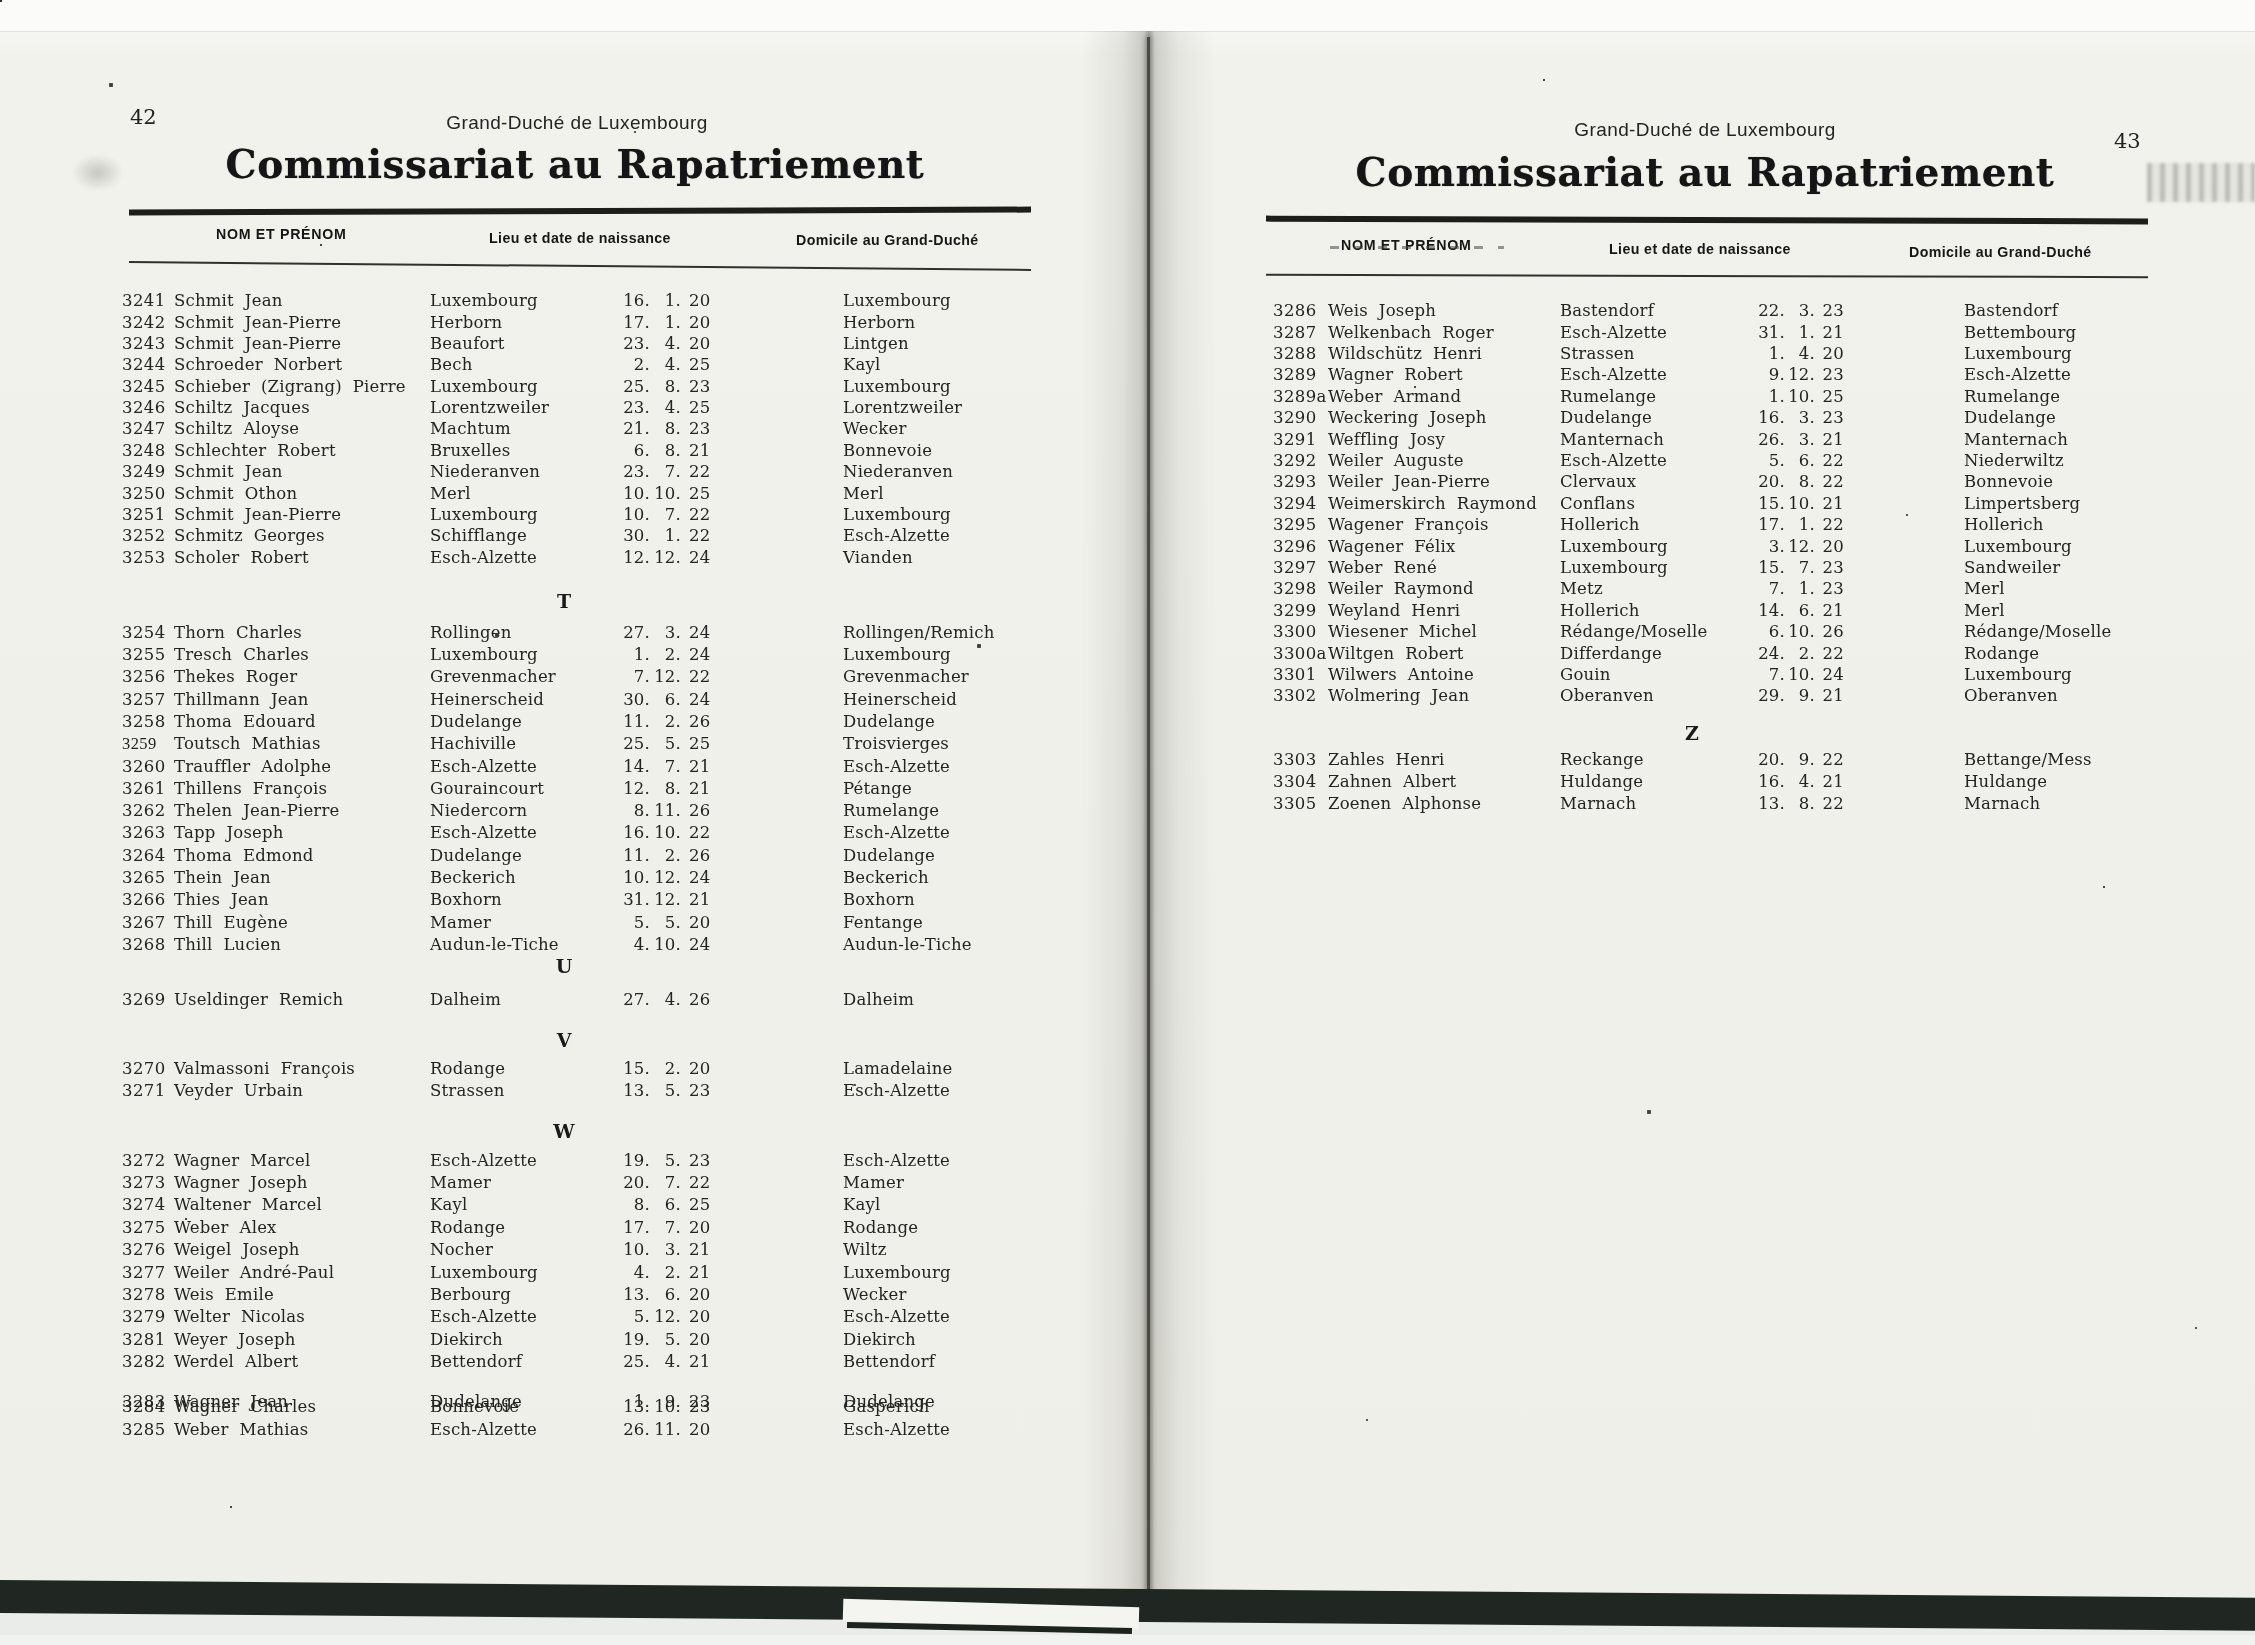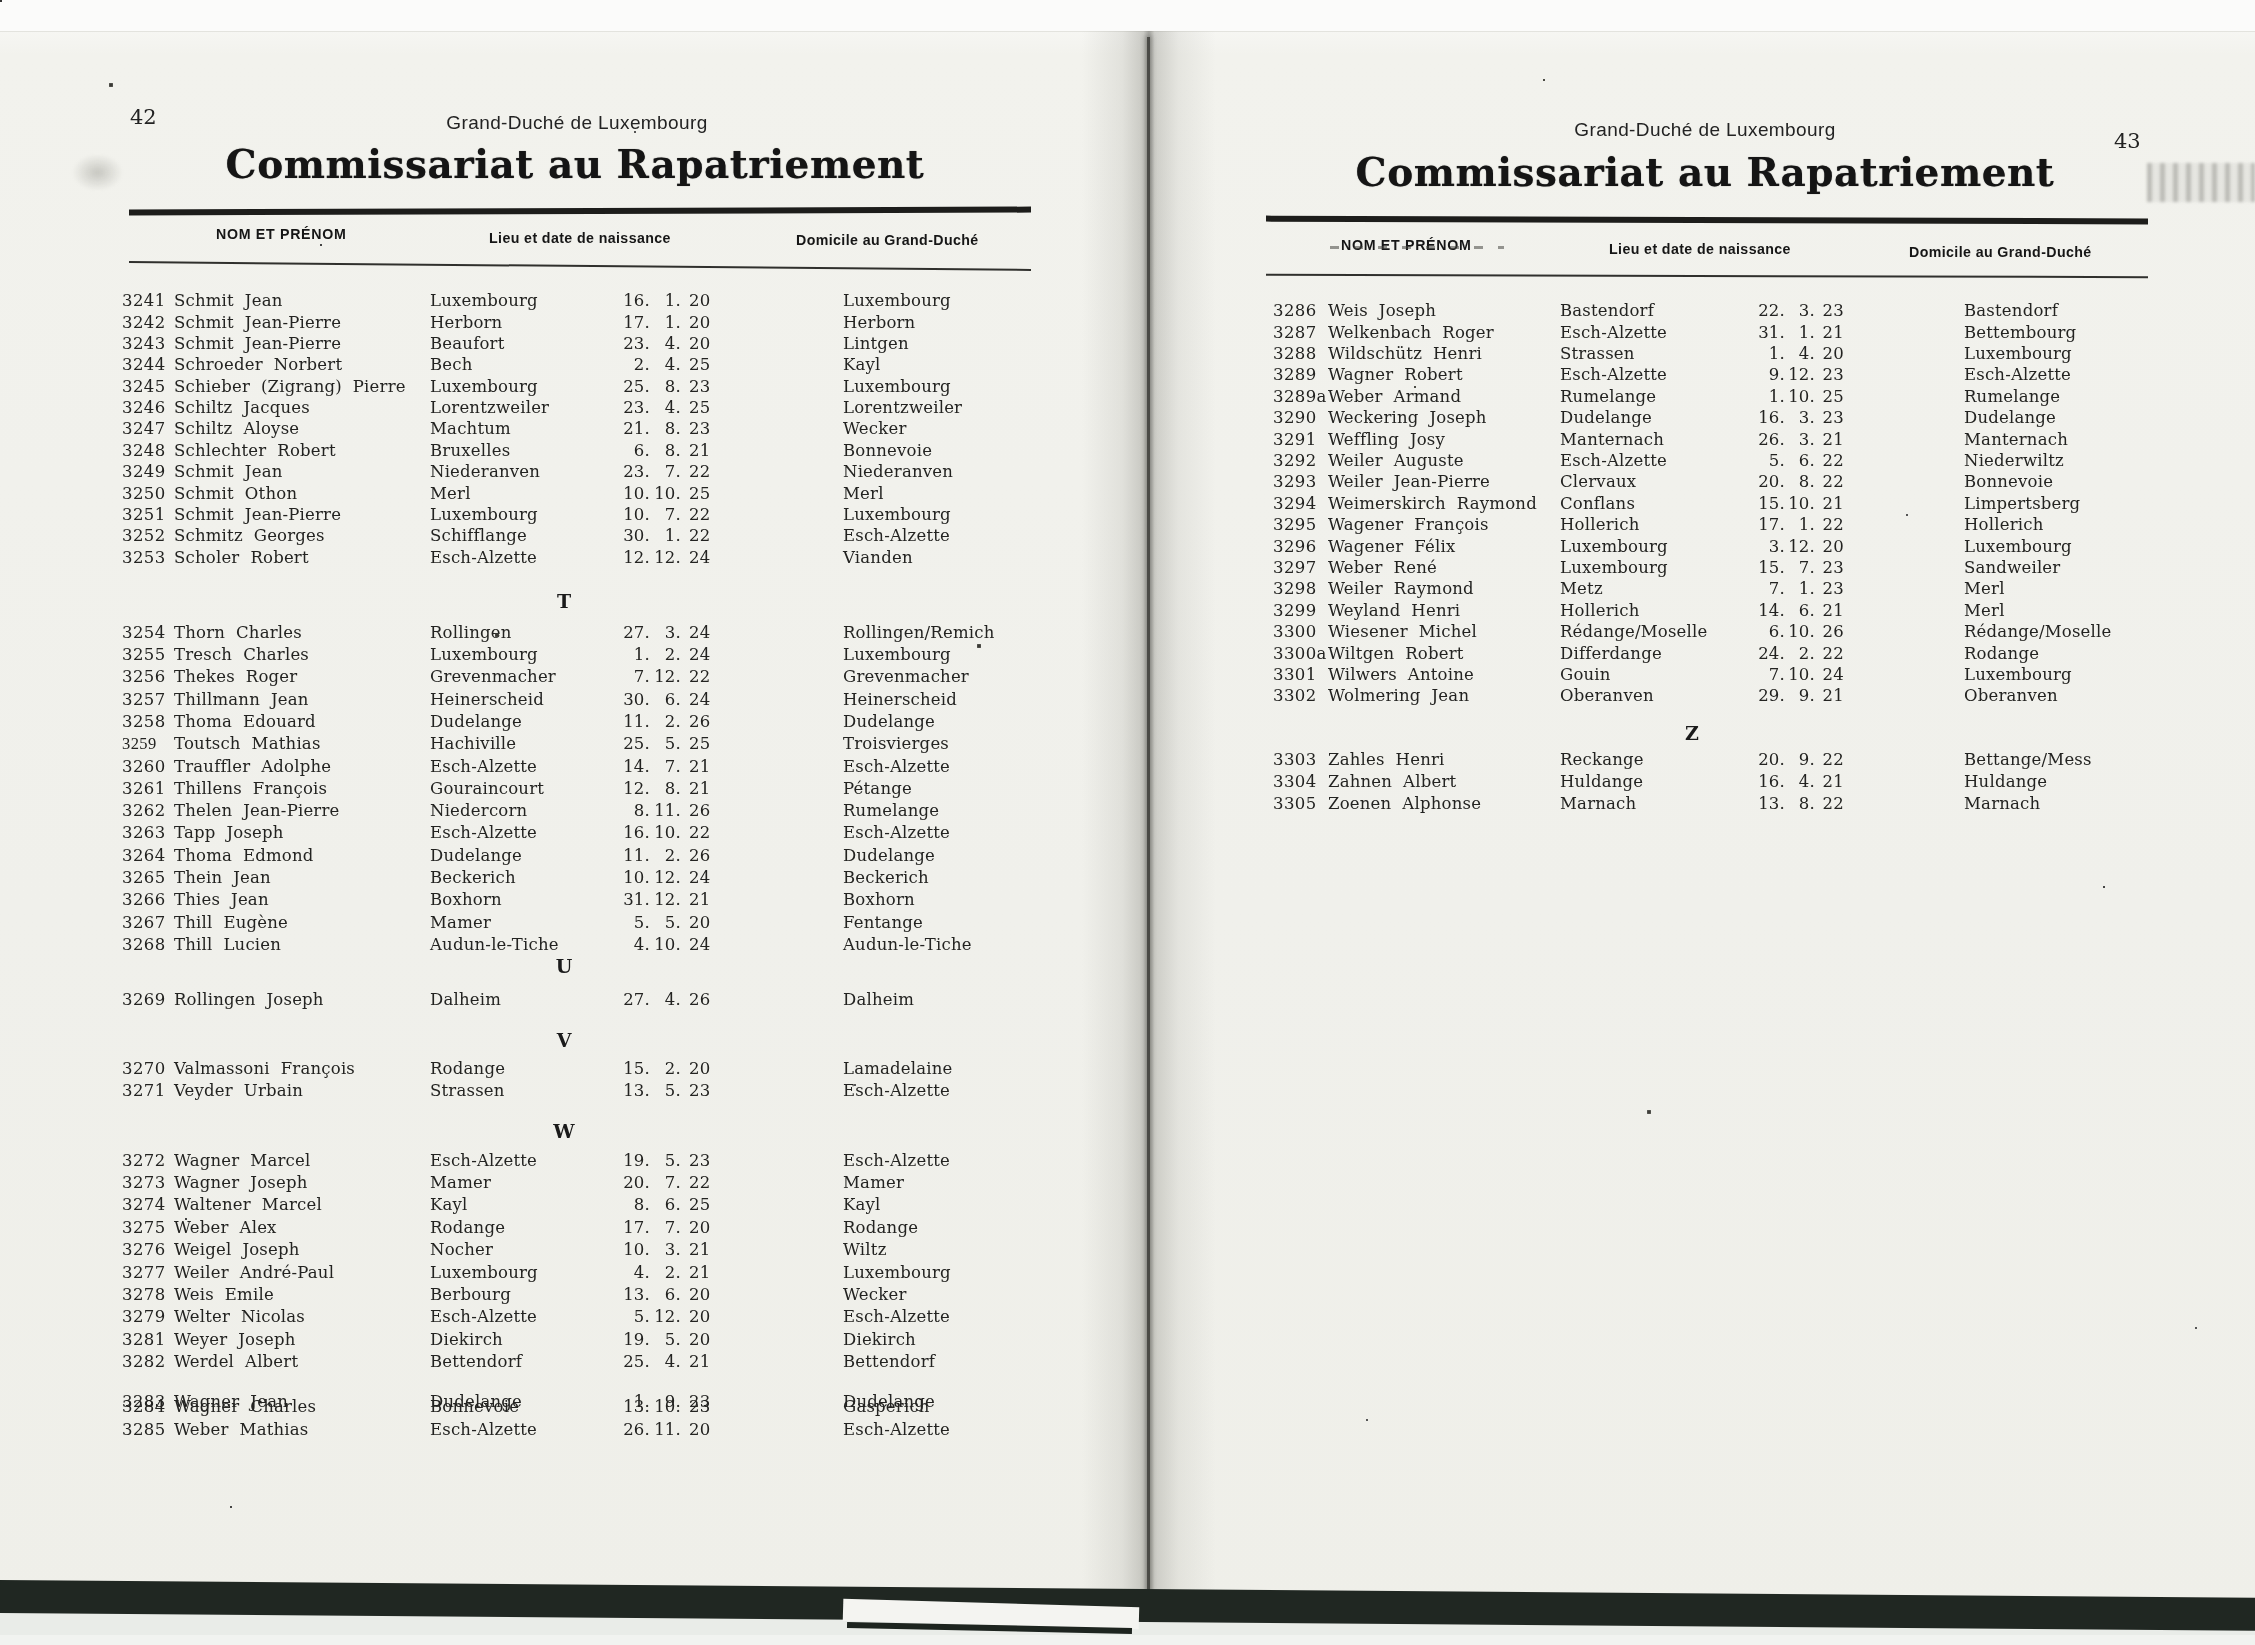--- a/index.html
+++ b/index.html
@@ -323,21 +323,21 @@
           <span class="cell name" style="left: 174px;">Thill Lucien</span>
           <span class="cell" style="left: 430px;">Audun-le-Tiche</span>
           <span class="cell r" style="left: 593px; width: 57px;">4.</span>
           <span class="cell r" style="left: 652px; width: 29px;">10.</span>
           <span class="cell r" style="left: 683px; width: 27.5px;">24</span>
           <span class="cell" style="left: 843px;">Audun-le-Tiche</span>
         </div>
         <div class="section-letter" style="top: 955px;">U</div>
         <div class="row" style="top: 990px;">
           <span class="cell num" style="left: 122px; width: 51px;">3269</span>
-          <span class="cell name" style="left: 174px;">Rollingen Joseph</span>
+          <span class="cell name" style="left: 174px;">Useldinger Remich</span>
           <span class="cell" style="left: 430px;">Dalheim</span>
           <span class="cell r" style="left: 593px; width: 57px;">27.</span>
           <span class="cell r" style="left: 652px; width: 29px;">4.</span>
           <span class="cell r" style="left: 683px; width: 27.5px;">26</span>
           <span class="cell" style="left: 843px;">Dalheim</span>
         </div>
         <div class="section-letter" style="top: 1029px;">V</div>
         <div class="row" style="top: 1059px;">
           <span class="cell num" style="left: 122px; width: 51px;">3270</span>
           <span class="cell name" style="left: 174px;">Valmassoni François</span>

